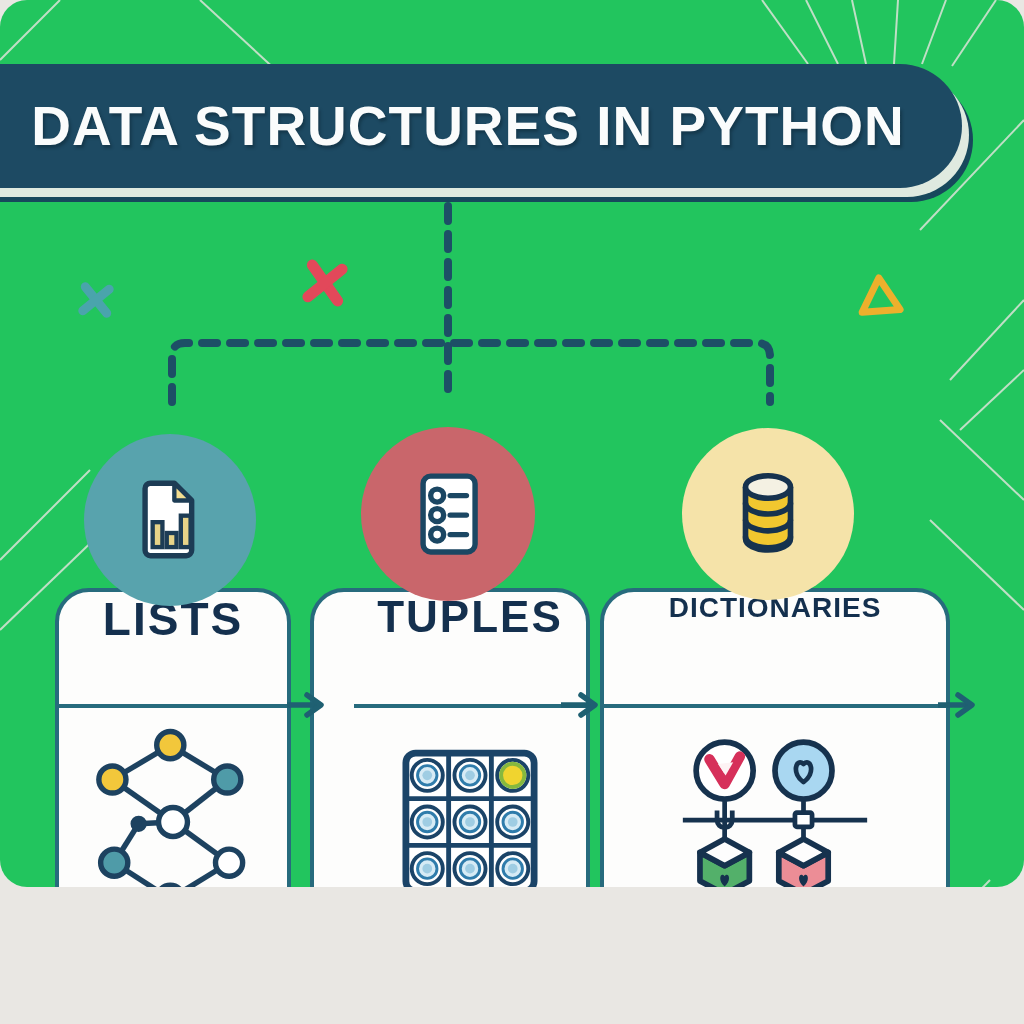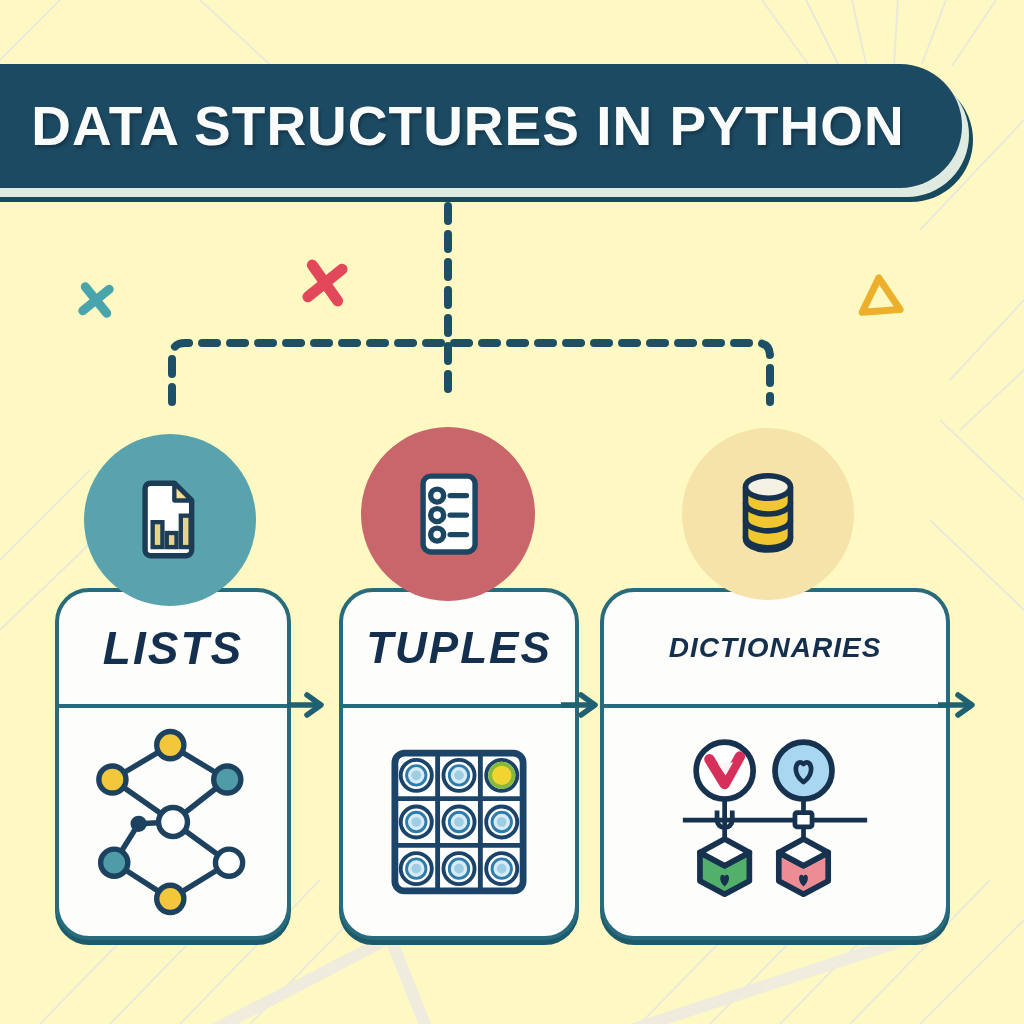--- a/index.html
+++ b/index.html
@@ -1,18 +1,18 @@
 <!DOCTYPE html>
 <html><head>
 <meta charset="utf-8">
 <style>
   html,body{margin:0;padding:0;}
   body{font-family:"Liberation Sans",sans-serif;background:#e9e7e3;}
-  .stage{position:relative;width:1024px;height:1024px;overflow:hidden;
-         background:#fef9c3;}
+  .stage{position:relative;width:1024px;height:887px;overflow:hidden;
+         background:#22c55e;border-radius:27px;}
   .layer{position:absolute;left:0;top:0;width:1024px;height:1024px;pointer-events:none;}
 
   
   .banner{position:absolute;left:-26px;top:64px;width:988px;height:124px;
           background:#1d4a63;border-radius:0 74px 74px 0;
           box-shadow:7px 9px 0 #dfeae0, 11px 14px 0 #17485c;
           display:flex;align-items:center;justify-content:center;z-index:4;}
   .banner-title{color:#fafcfc;font-size:55px;font-weight:800;letter-spacing:1px;
           white-space:nowrap;text-shadow:2px 3px 3px rgba(8,28,40,.38);}
 
@@ -24,21 +24,21 @@
          justify-content:center;z-index:6;}
   .badge.teal{background:#58a3ad;}
   .badge.red{background:#c9666b;}
   .badge.yellow{background:#f5e3a9;}
 
   
   .card{position:absolute;top:588px;height:344px;background:#fdfdfc;
         border:4px solid #276b7d;border-radius:34px;
         box-shadow:0 5px 0 #1d5a6b;z-index:3;display:flex;flex-direction:column;}
   .card-head{height:112px;border-bottom:4px solid #276b7d;
-        display:flex;align-items:center;justify-content:center;font-style:italic;}
+        display:flex;justify-content:center;}
   .card-body{flex:1;display:flex;align-items:center;justify-content:center;}
   .card-title{color:#14304e;font-weight:800;letter-spacing:2px;}
   .t-lists{font-size:46px;}
   .t-tuples{font-size:44px;}
   .t-dicts{font-size:28px;letter-spacing:1px;}
 
   .arrow{position:absolute;z-index:5;}
 </style>
 </head>
 <body>
@@ -167,21 +167,21 @@
           <circle cx="95" cy="115" r="16" fill="#ffffff"></circle>
           <circle cx="57" cy="117" r="6" fill="#1d4260"></circle>
           <circle cx="30" cy="160" r="15" fill="#4f9ba8"></circle>
           <circle cx="157" cy="160" r="15" fill="#ffffff"></circle>
           <circle cx="92" cy="200" r="15" fill="#f2c73b"></circle>
         </g>
       </svg>
     </div>
   </div>
 
-  <div class="card" style="left:339px;width:232px;">
+  <div class="card" style="left:310px;width:232px;padding-left:40px;">
     <div class="card-head">
       <span class="card-title t-tuples">TUPLES</span>
     </div>
     <div class="card-body">
       <svg width="136" height="146" viewBox="0 0 140 150">
         <rect x="4" y="4" width="132" height="142" rx="10" fill="#ffffff" stroke="#1b4468" stroke-width="7"></rect>
         <g stroke="#1b4468" stroke-width="5">
           <line x1="48" y1="4" x2="48" y2="146"></line>
             <line x1="92" y1="4" x2="92" y2="146"></line>
           <line x1="4" y1="51" x2="136" y2="51"></line>

